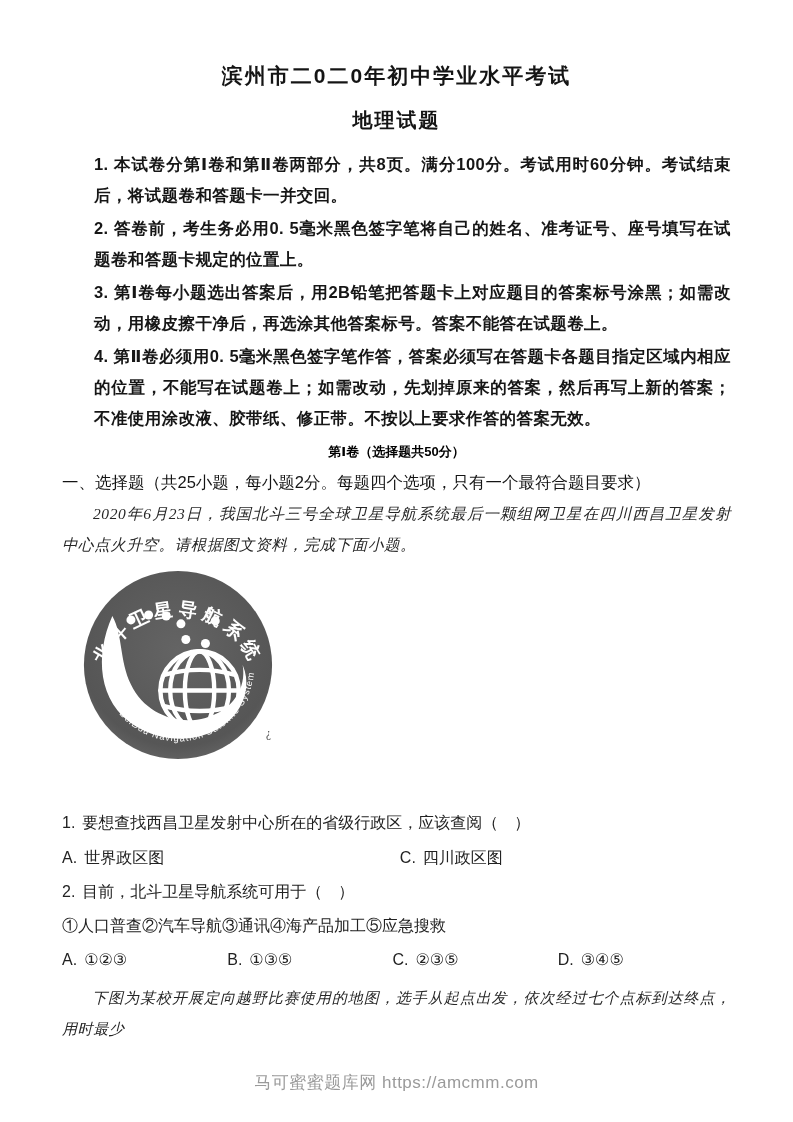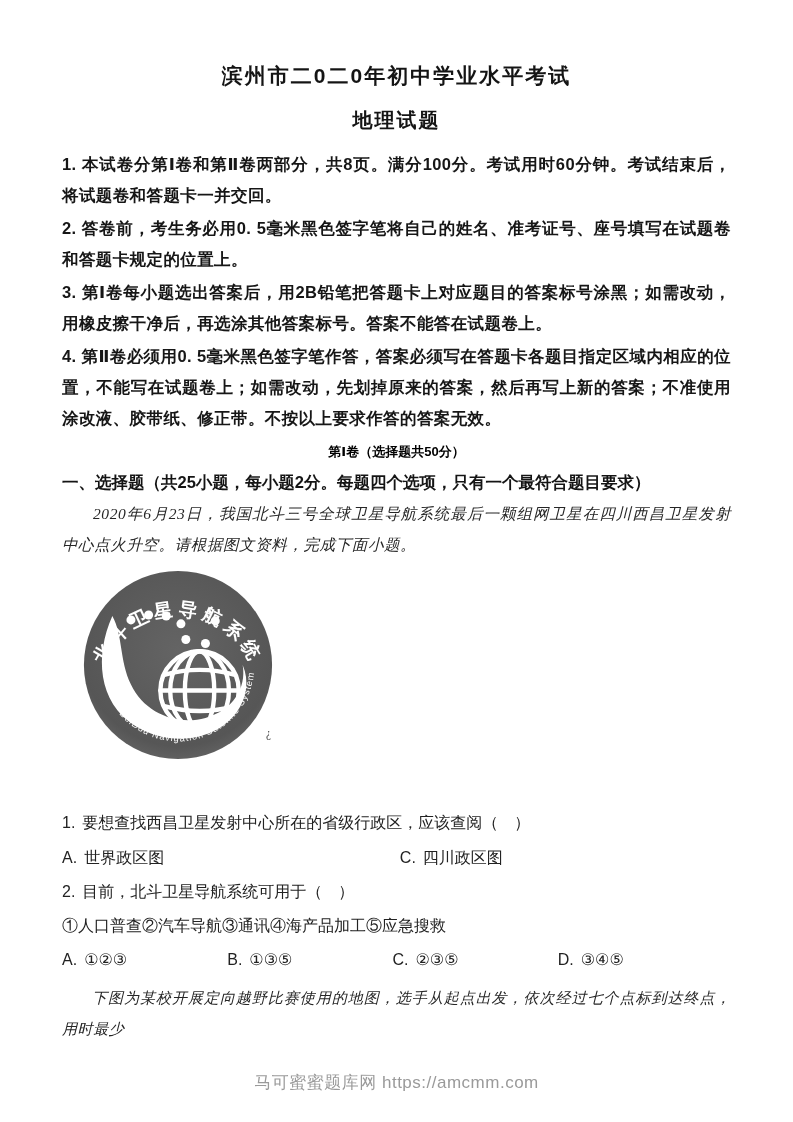--- a/index.html
+++ b/index.html
@@ -36,33 +36,34 @@
   .instructions { margin-top:15px; }
   .instruction {
     font-family:"Liberation Sans","DejaVu Sans",sans-serif;
     font-weight:700;
     font-size:16.5px;
     line-height:31px;
     text-align:justify;
     letter-spacing:0.4px;
     color:#161616;
     margin-bottom:2px;
+    margin-left:32px;
   }
   .section-header {
     text-align:center;
     font-family:"Liberation Sans","DejaVu Sans",sans-serif;
     font-weight:700;
     font-size:13px;
     line-height:31px;
     margin-top:2px;
     color:#000000;
   }
   .mc-header {
     font-family:"Liberation Sans","DejaVu Sans",sans-serif;
-    font-weight:700;
+    font-weight:400;
     font-size:16.5px;
     line-height:31px;
     color:#141414;
   }
   .kai-paragraph {
     font-style:italic;
     font-size:15.5px;
     line-height:31px;
     text-indent:2em;
     text-align:justify;

